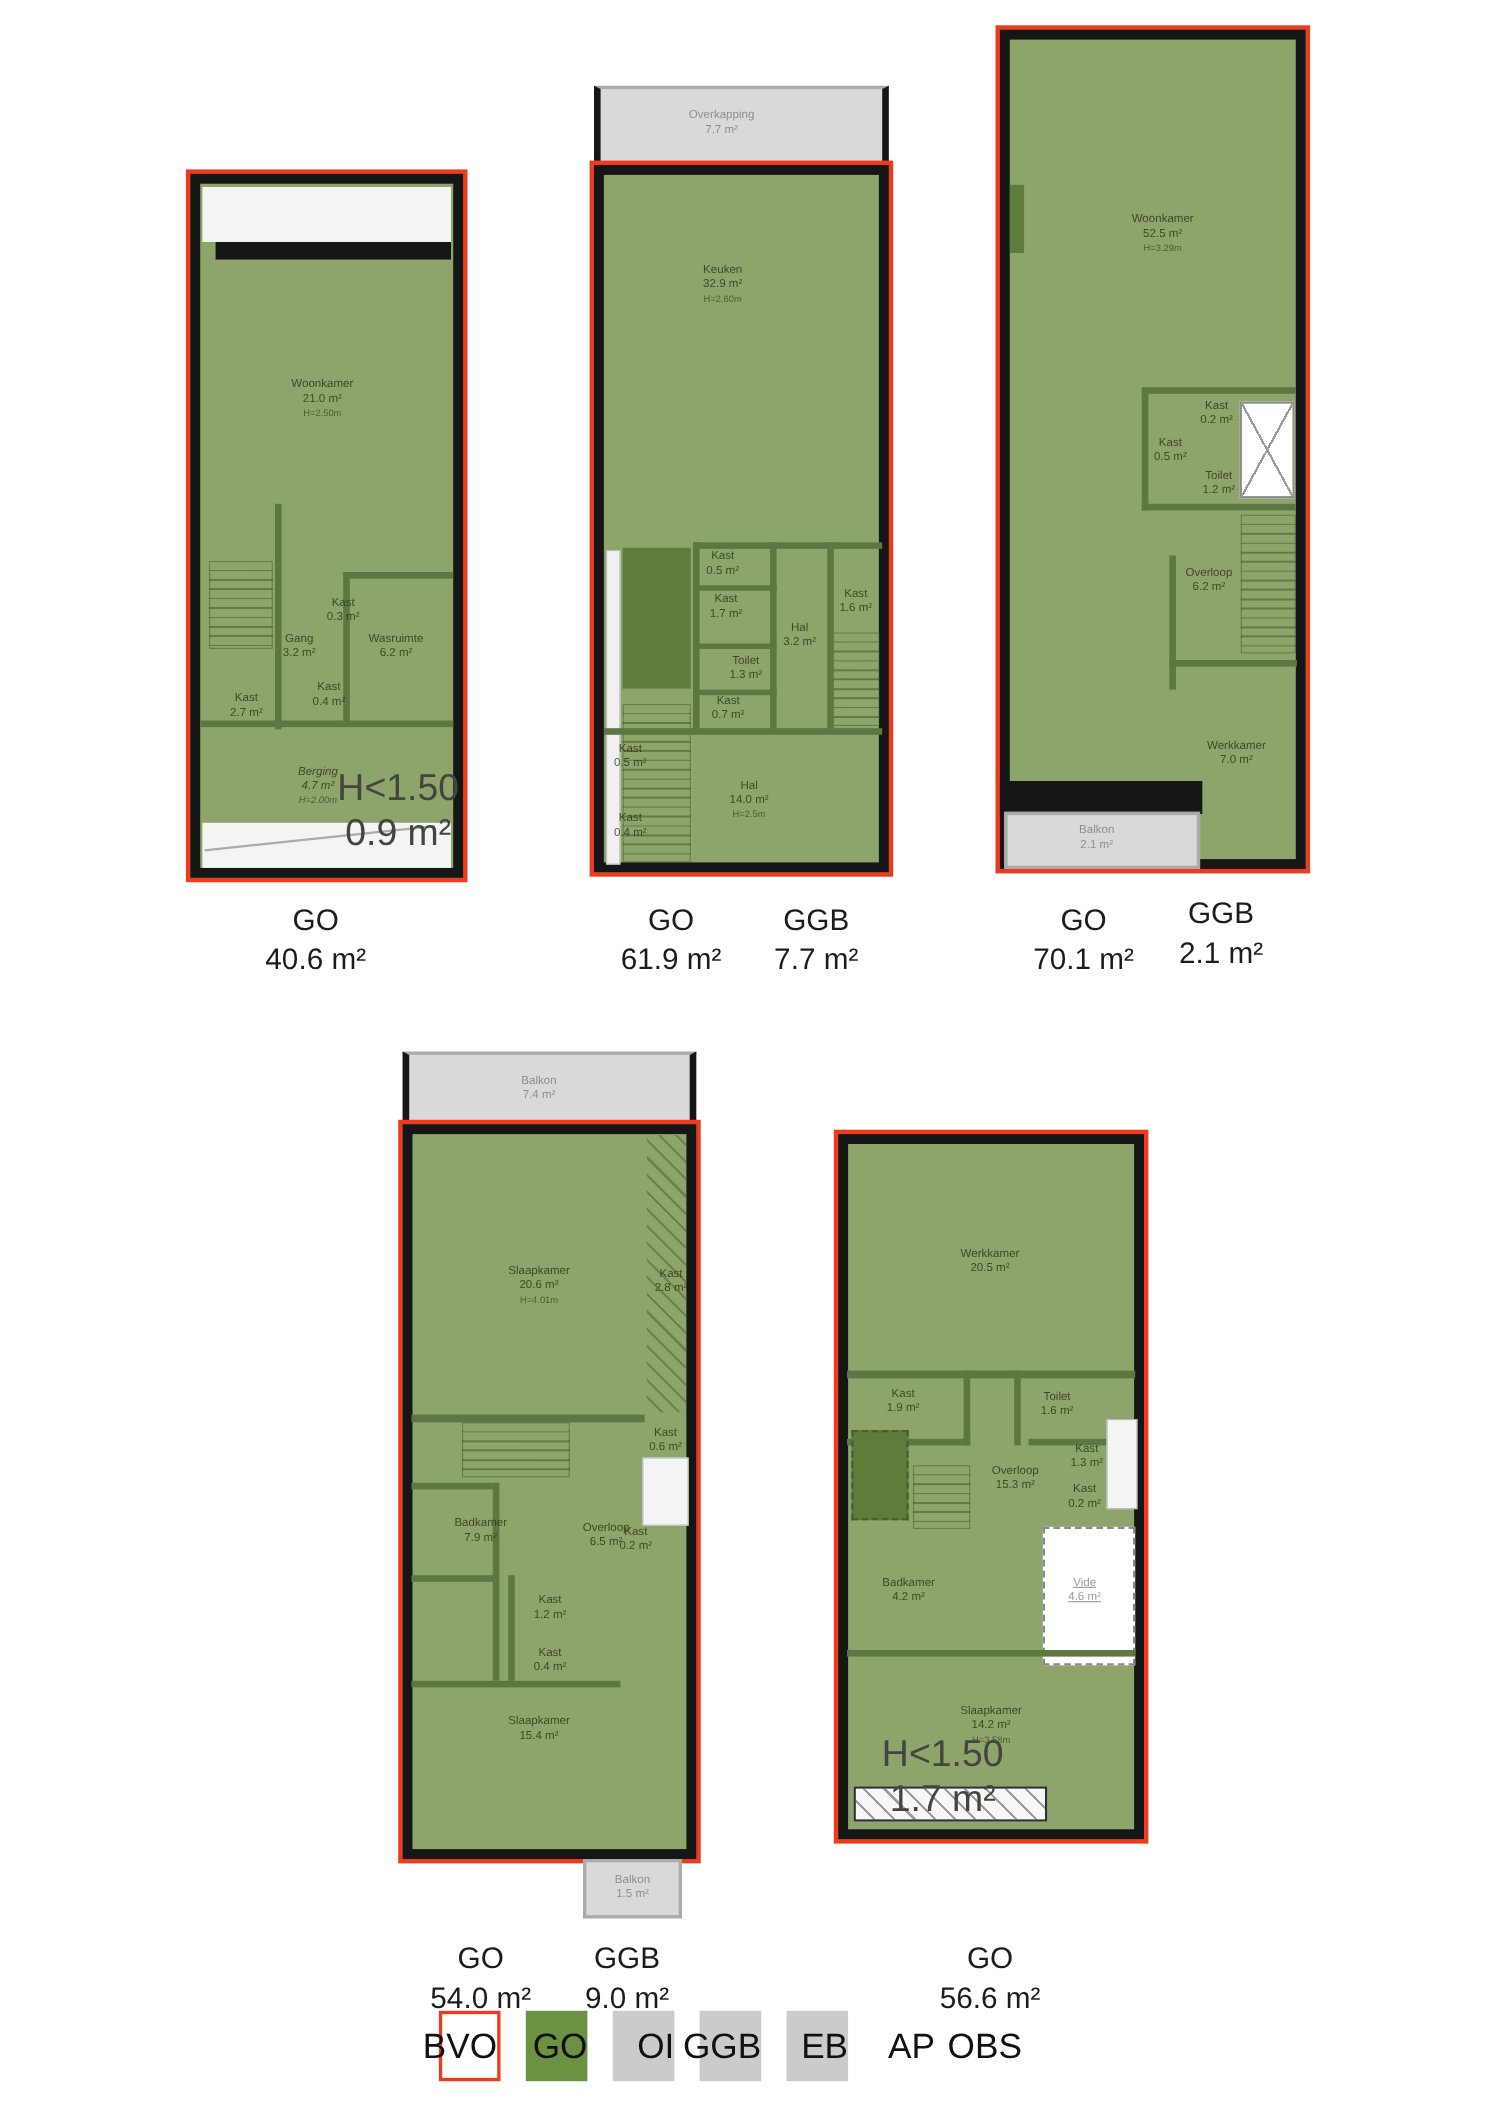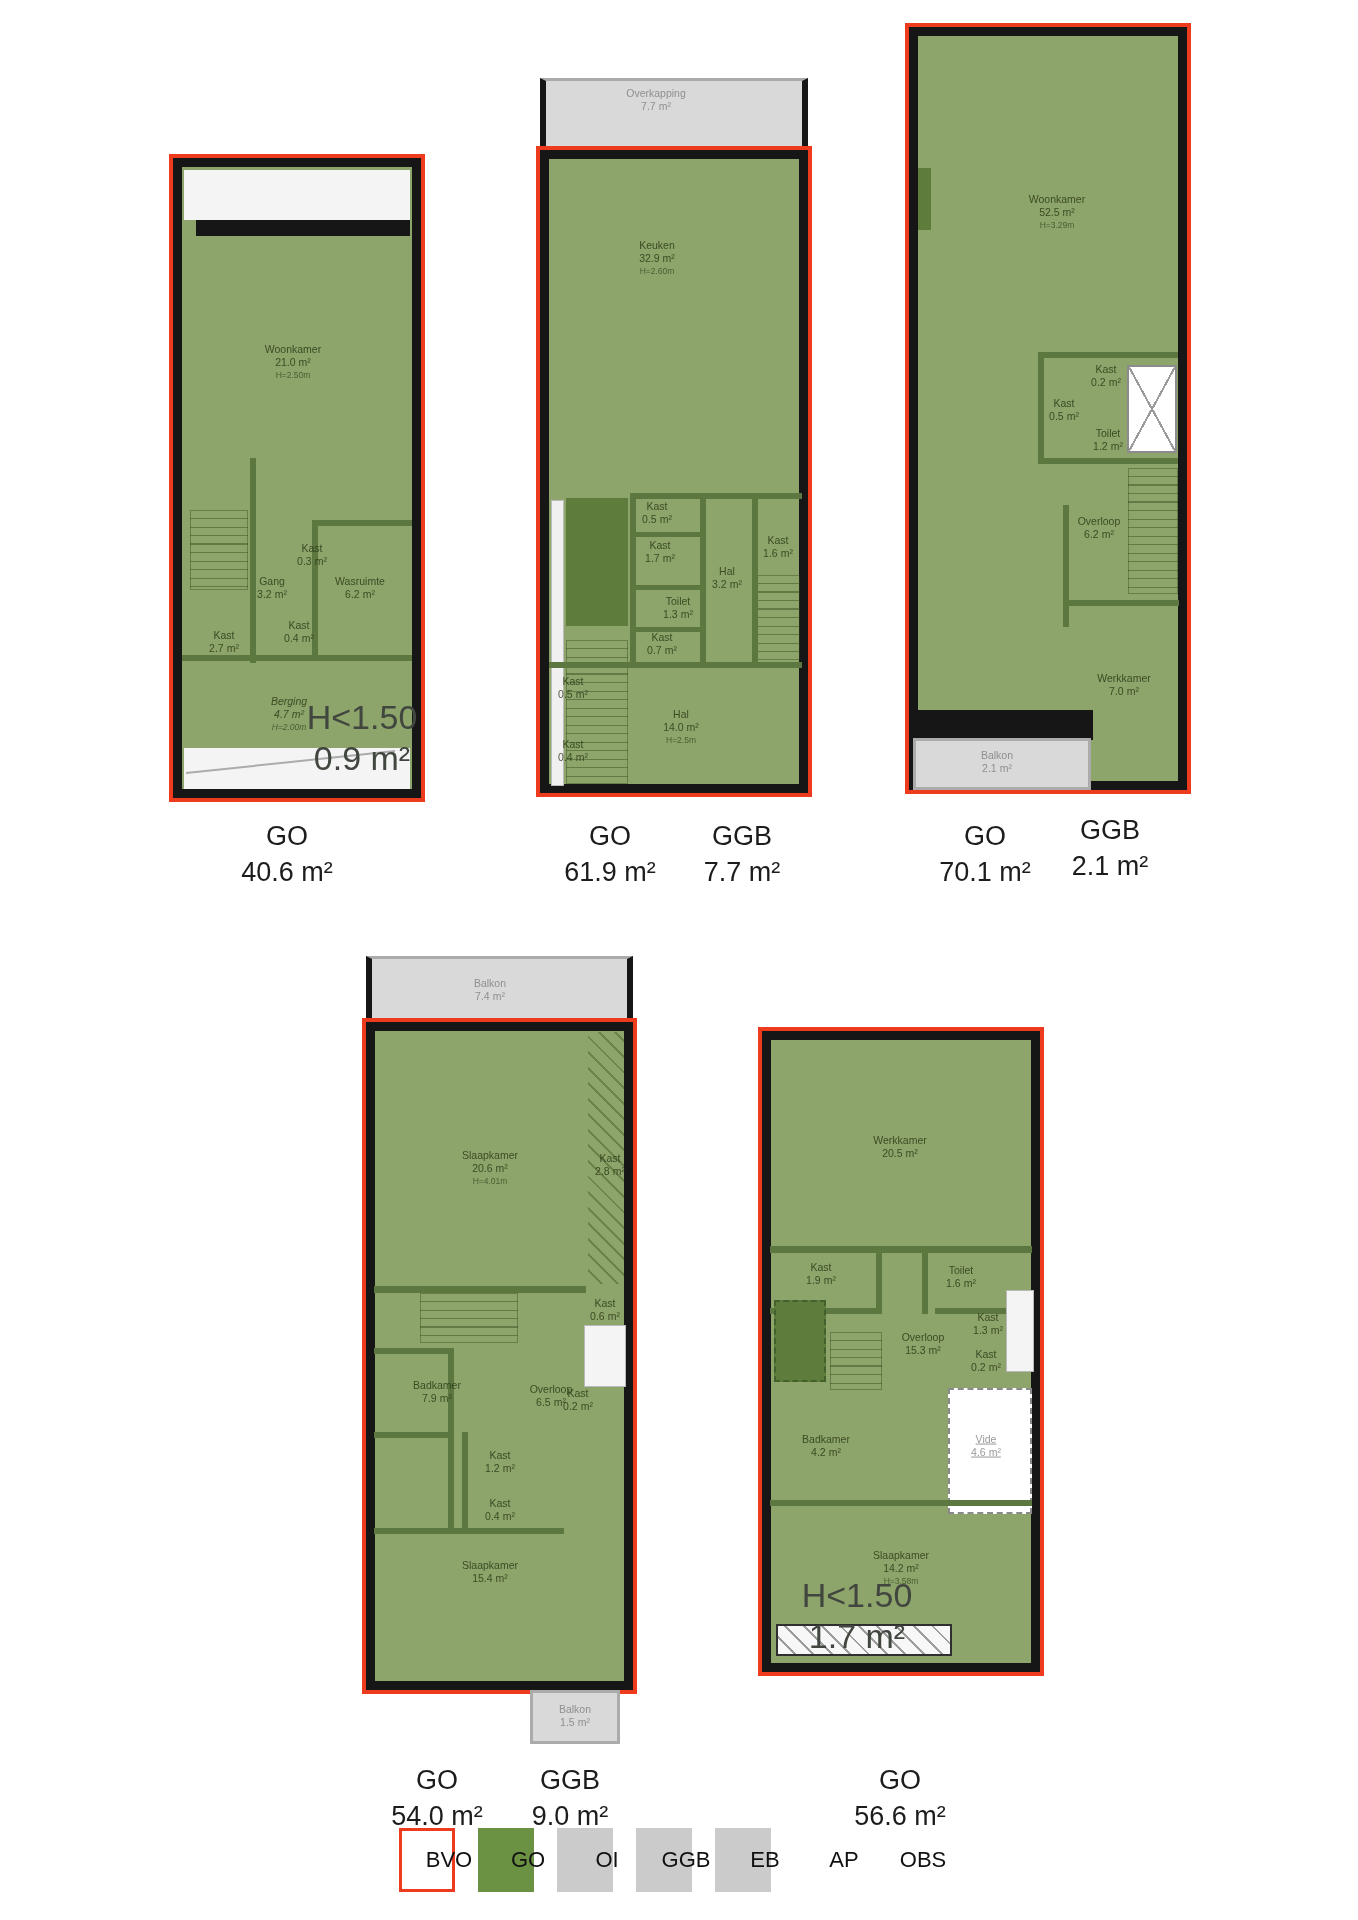--- a/index.html
+++ b/index.html
@@ -31,22 +31,22 @@
   .hatch{position:absolute;border:2px solid #2f2f2f;box-sizing:border-box;
         background:#f7f7f7 repeating-linear-gradient(45deg,rgba(0,0,0,0) 0 11px,#9d9d9d 11px 13px);}
   .diag{position:absolute;background:#ababab;transform:rotate(-6deg);transform-origin:left top;}
   .h150{position:absolute;transform:translate(-50%,-50%);font-size:34px;color:#41463f;
         text-align:center;line-height:1.22;white-space:nowrap;}
   .h150 span{display:block;}
   .metric{position:absolute;transform:translateX(-50%);text-align:center;font-size:27px;
         color:#1c1c1c;line-height:1.35;white-space:nowrap;}
   .metric span{display:block;}
   .legend{position:absolute;display:flex;gap:23px;align-items:center;}
-  .lg{width:56px;height:64px;display:flex;align-items:center;justify-content:center;
-      font-size:22px;color:#111;box-sizing:border-box;padding-left:44px;}
+  .lg{width:56px;height:64px;display:flex;align-items:center;justify-content:flex-end;
+      font-size:32px;color:#111;box-sizing:border-box;padding-left:44px;}
   .lg-bvo{background:#fff;border:3px solid #ee3b1e;}
   .lg-go{background:#6b9142;}
   .lg-grey{background:#cbcbcb;}
   .lg-none{background:transparent;}
 </style>
 </head>
 <body>
 
 <div class="page">
 
@@ -95,21 +95,21 @@
     <span>H&lt;1.50</span>
       <span>0.9 m²</span>
     </div>
 
   <div class="metric" style="left:287px;top:818px;">
     <span>GO</span>
       <span>40.6 m²</span>
     </div>
 
   <div class="annex sidewalls" style="left:540px;top:78px;width:268px;height:76px;"></div>
-  <div class="room annex-label" style="left:656px;top:100px;">
+  <div class="room annex-label" style="left:656px;top:112px;">
     <span>Overkapping</span>
       <span>7.7 m²</span>
     </div>
 
   <div class="body" style="left:540px;top:150px;width:268px;height:643px;"></div>
   <div class="whitestrip" style="left:551px;top:500px;width:13px;height:286px;"></div>
   <div class="darkblock" style="left:566px;top:498px;width:62px;height:128px;"></div>
   <div class="stairs" style="left:566px;top:640px;width:62px;height:144px;"></div>
   <div class="stairs" style="left:756px;top:575px;width:44px;height:85px;"></div>
   <div class="wall" style="left:630px;top:493px;width:172px;height:6px;"></div>

